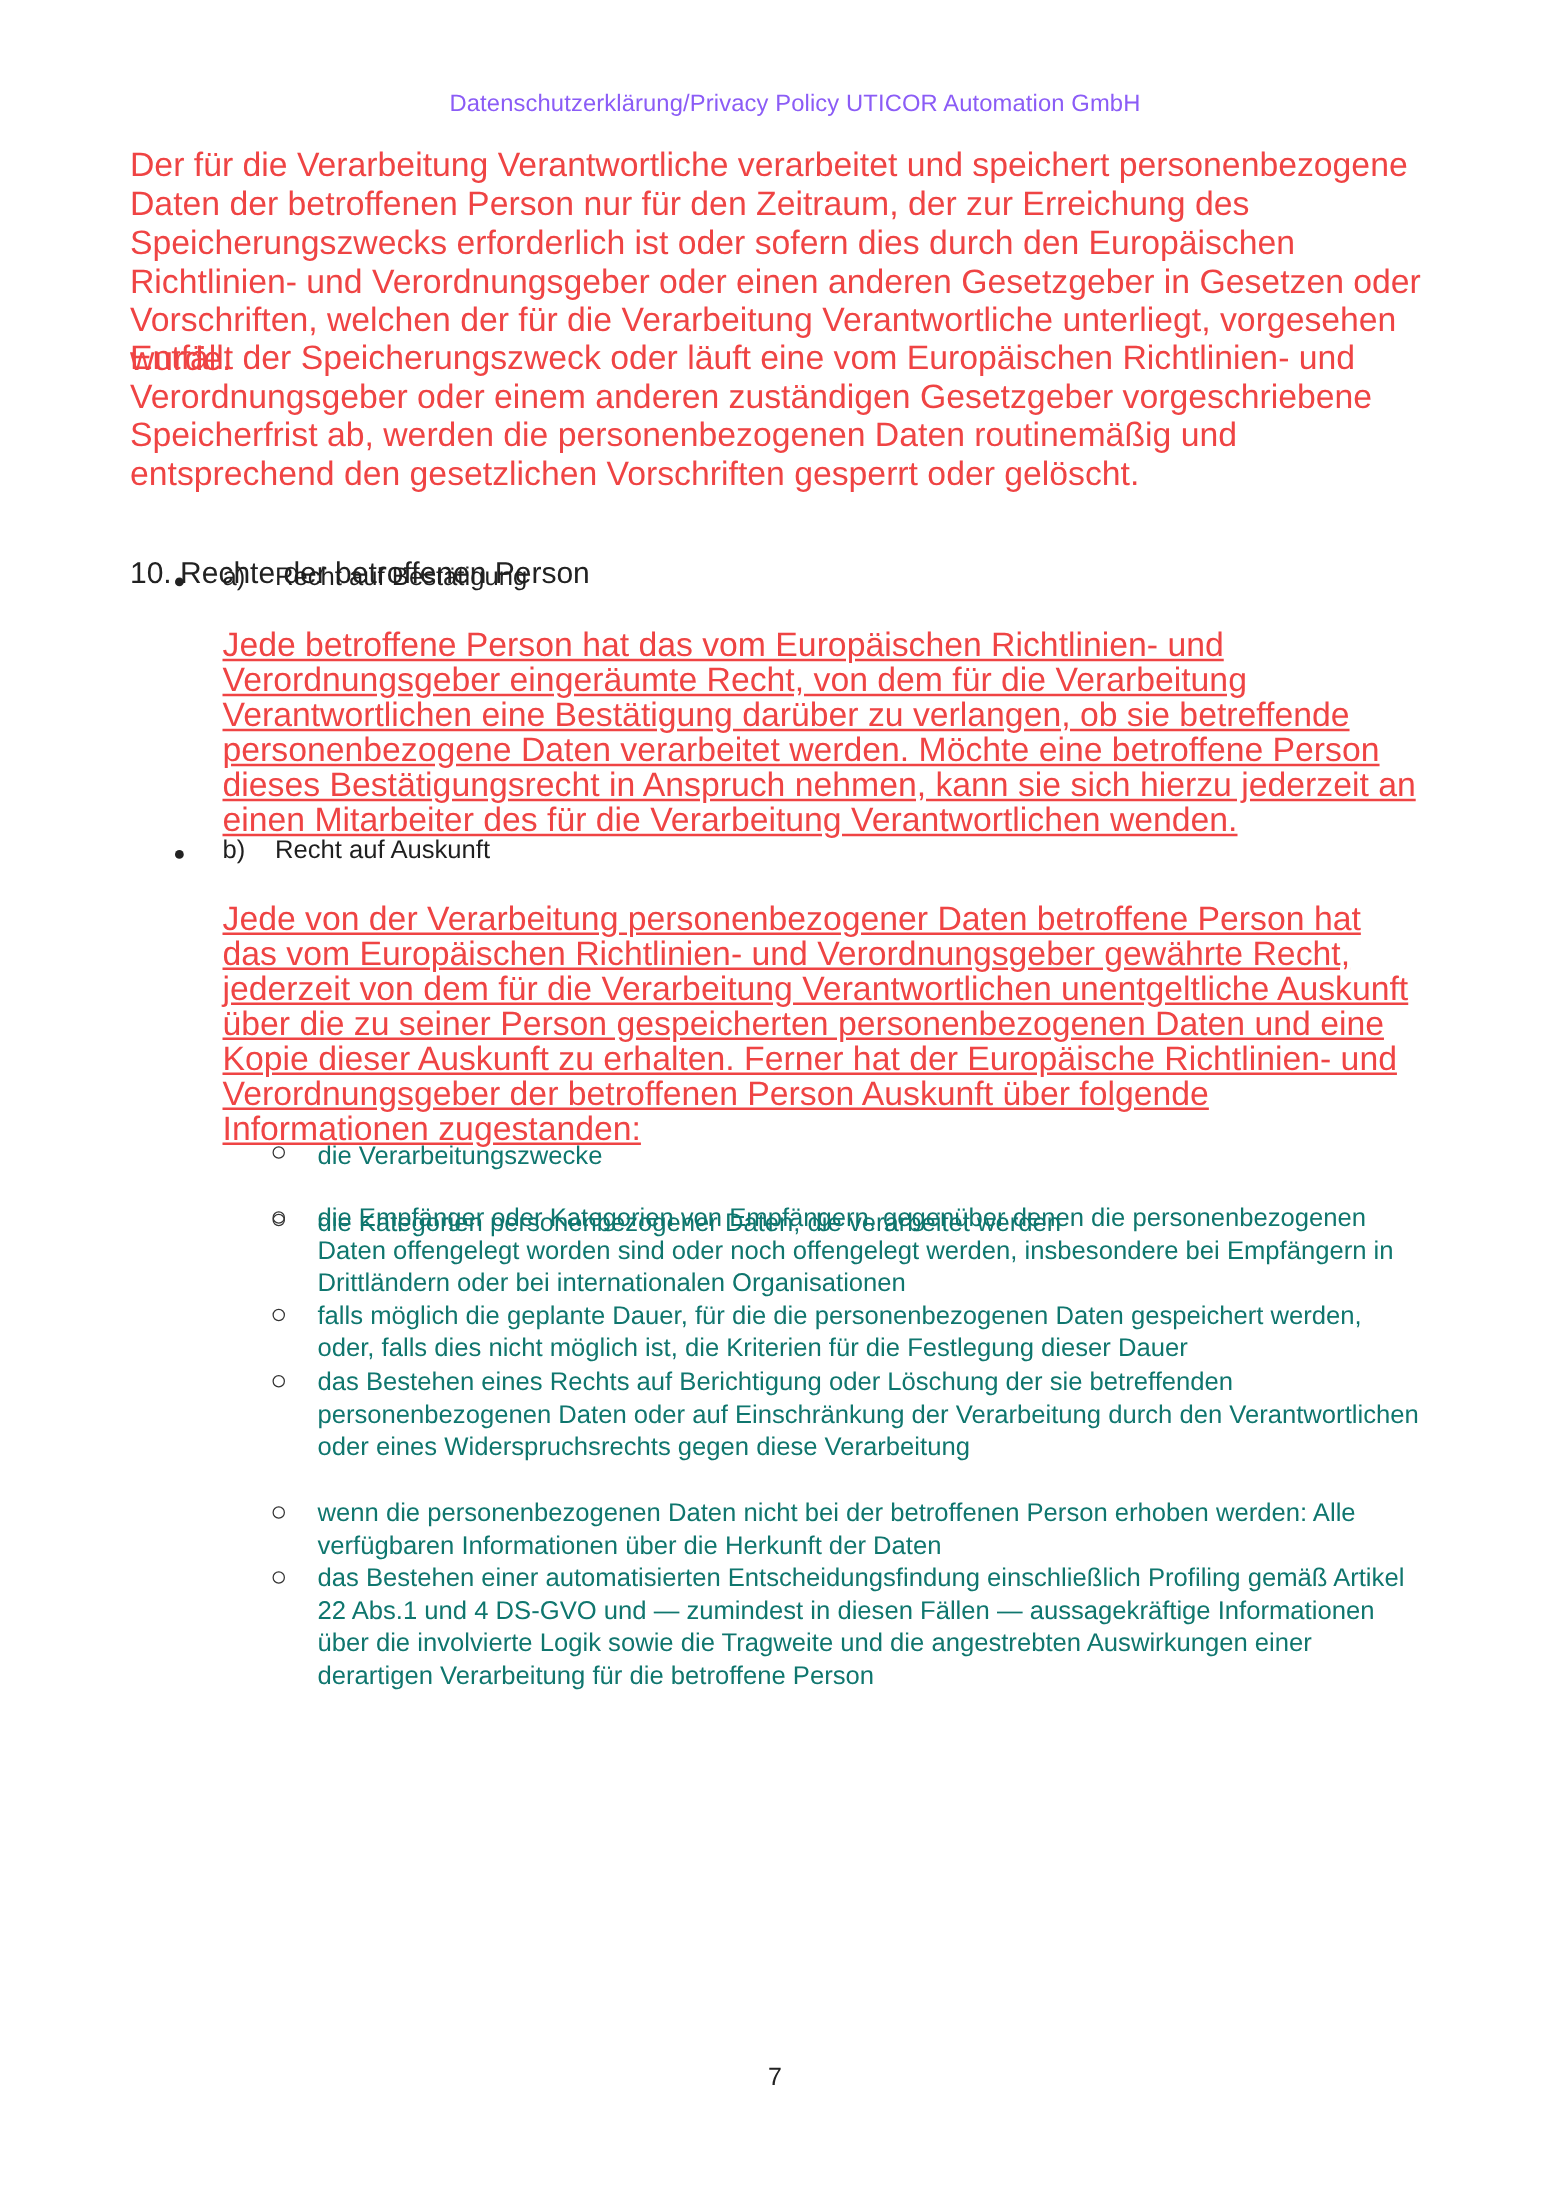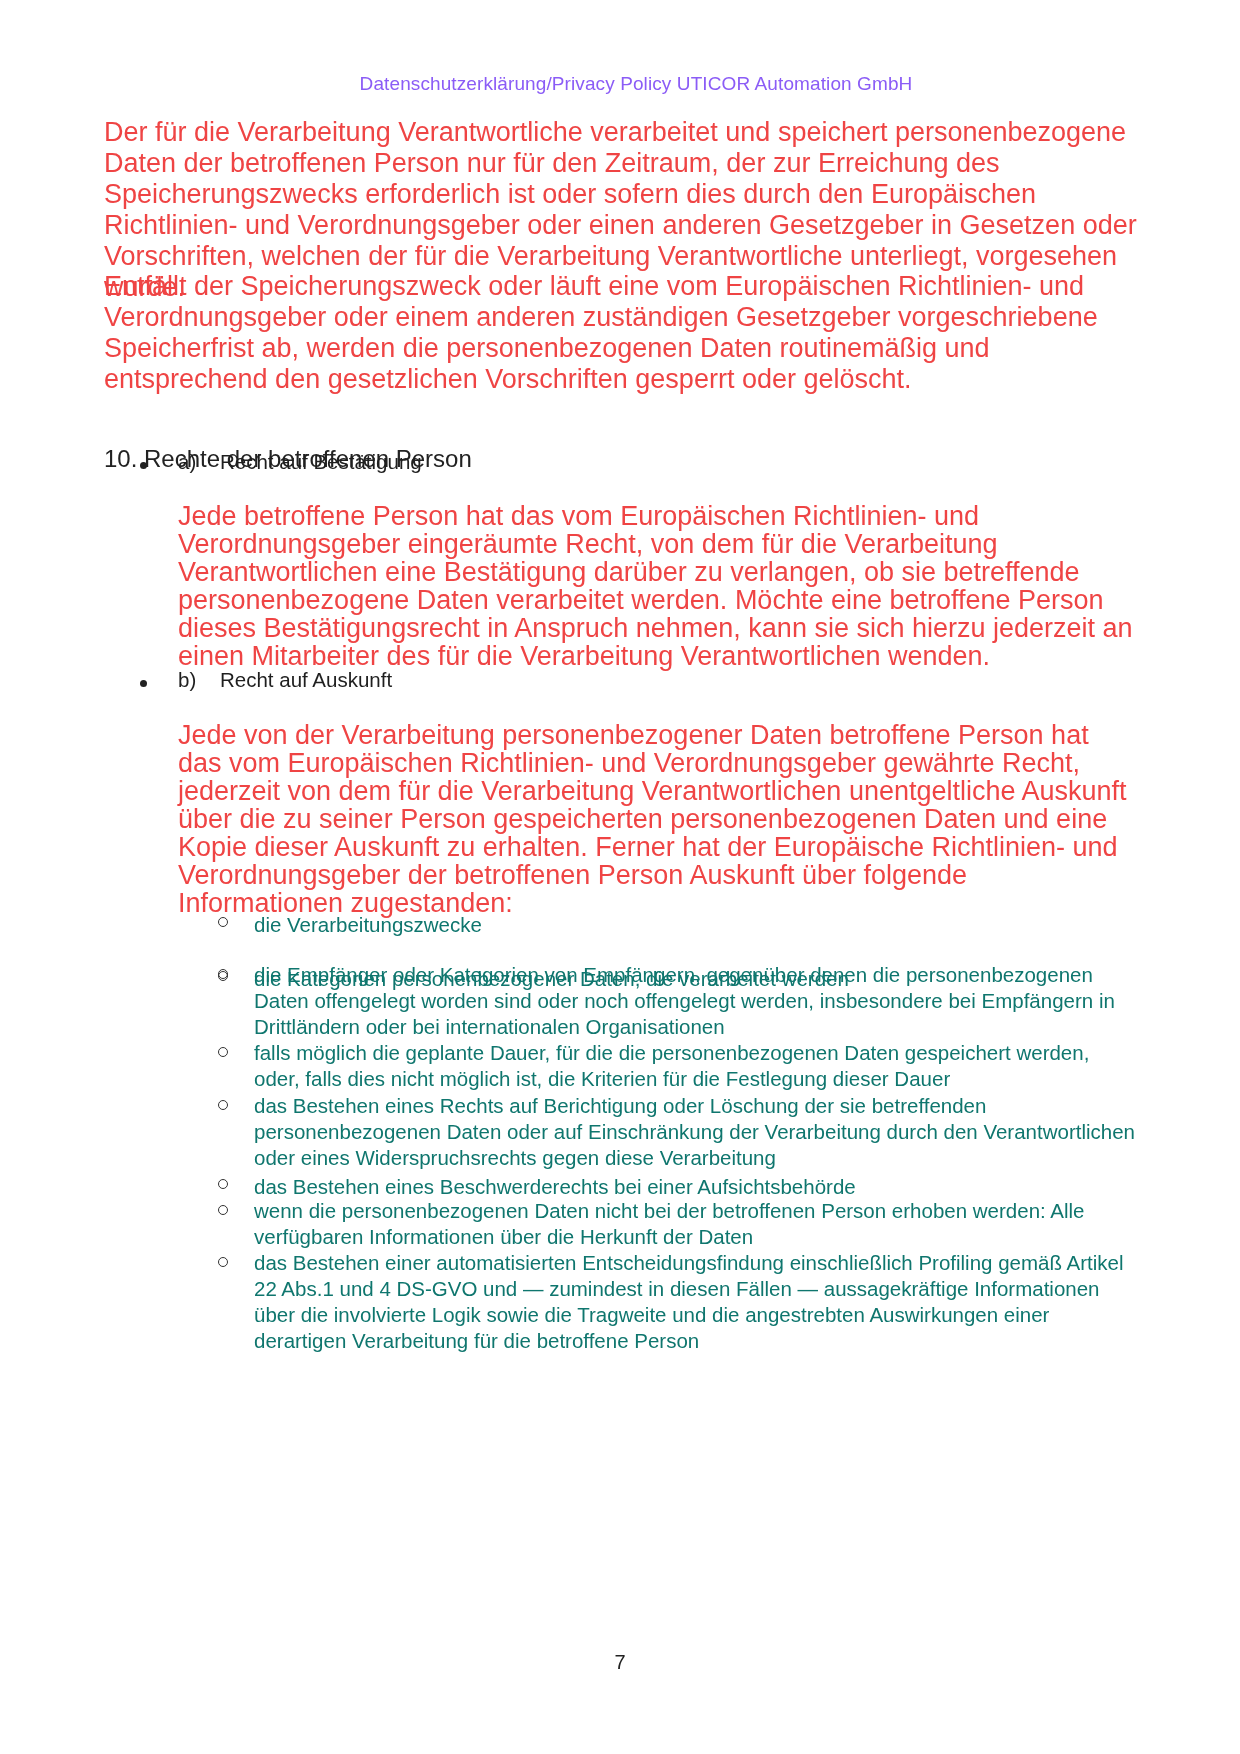--- a/index.html
+++ b/index.html
@@ -3,21 +3,21 @@
   <meta charset="utf-8">
   <style>
     html, body { margin: 0; padding: 0; background: #ffffff; }
     body { width: 1240px; height: 1754px; position: relative; overflow: hidden;
       font-family: "Liberation Sans", "DejaVu Sans", sans-serif; color: #1f1f1f; }
     .page { position: absolute; left: 0; top: 0; width: 1240px; height: 1754px; background: #fff; }
     .header { position: absolute; top: 73px; left: 16px; width: 1240px; text-align: center;
       font-size: 19px; color: #8b5cf6; letter-spacing: 0.1px; }
     .p { position: absolute; font-size: 27px; line-height: 31px; color: #ef4444; margin: 0; }
     .p.main { left: 104px; width: 1040px; }
-    .p.ind { left: 178px; width: 960px; }
+    .p.ind { left: 178px; width: 960px; text-decoration: underline; }
     .sect { position: absolute; left: 104px; top: 445px; font-size: 24px; color: #222; }
     .bul { position: absolute; left: 140px; font-size: 20.5px; color: #1f1f1f; }
     .bul .dot { position: absolute; left: 0; top: 12px; width: 7px; height: 7px; border-radius: 50%; background: #222; }
     .bul .lab { position: absolute; left: 38px; top: 0; white-space: nowrap; }
     .bul .tit { position: absolute; left: 80px; top: 0; white-space: nowrap; }
     .sub { position: absolute; left: 218px; width: 920px; font-size: 20.5px; line-height: 29px; color: #0f766e; }
     .sub .o { position: absolute; left: -0px; top: 7px; width: 8px; height: 8px; border: 1.3px solid #333; border-radius: 50%; }
     .sub .t { margin-left: 36px; display: block; }
     .pnum { position: absolute; top: 1651px; left: 0; width: 1240px; text-align: center; font-size: 20px; color: #222; }
   </style>
@@ -60,24 +60,20 @@
     <span class="t" style="line-height:26px;">die Empfänger oder Kategorien von Empfängern, gegenüber denen die personenbezogenen Daten offengelegt worden sind oder noch offengelegt werden, insbesondere bei Empfängern in Drittländern oder bei internationalen Organisationen</span>
   </div>
   <div class="sub" style="top:1040px;">
     <span class="o"></span>
     <span class="t" style="line-height:26px;">falls möglich die geplante Dauer, für die die personenbezogenen Daten gespeichert werden, oder, falls dies nicht möglich ist, die Kriterien für die Festlegung dieser Dauer</span>
   </div>
   <div class="sub" style="top:1093px;">
     <span class="o"></span>
     <span class="t" style="line-height:26px;">das Bestehen eines Rechts auf Berichtigung oder Löschung der sie betreffenden personenbezogenen Daten oder auf Einschränkung der Verarbeitung durch den Verantwortlichen oder eines Widerspruchsrechts gegen diese Verarbeitung</span>
   </div>
-  <div class="sub" style="top:1172px;">
-    <span class="o"></span>
-    <span class="t">das Bestehen eines Beschwerderechts bei einer Aufsichtsbehörde</span>
-  </div>
   <div class="sub" style="top:1198px;">
     <span class="o"></span>
     <span class="t" style="line-height:26px;">wenn die personenbezogenen Daten nicht bei der betroffenen Person erhoben werden: Alle verfügbaren Informationen über die Herkunft der Daten</span>
   </div>
   <div class="sub" style="top:1250px;">
     <span class="o"></span>
     <span class="t" style="line-height:26px;">das Bestehen einer automatisierten Entscheidungsfindung einschließlich Profiling gemäß Artikel 22 Abs.1 und 4 DS-GVO und — zumindest in diesen Fällen — aussagekräftige Informationen über die involvierte Logik sowie die Tragweite und die angestrebten Auswirkungen einer derartigen Verarbeitung für die betroffene Person</span>
   </div>
 
 

